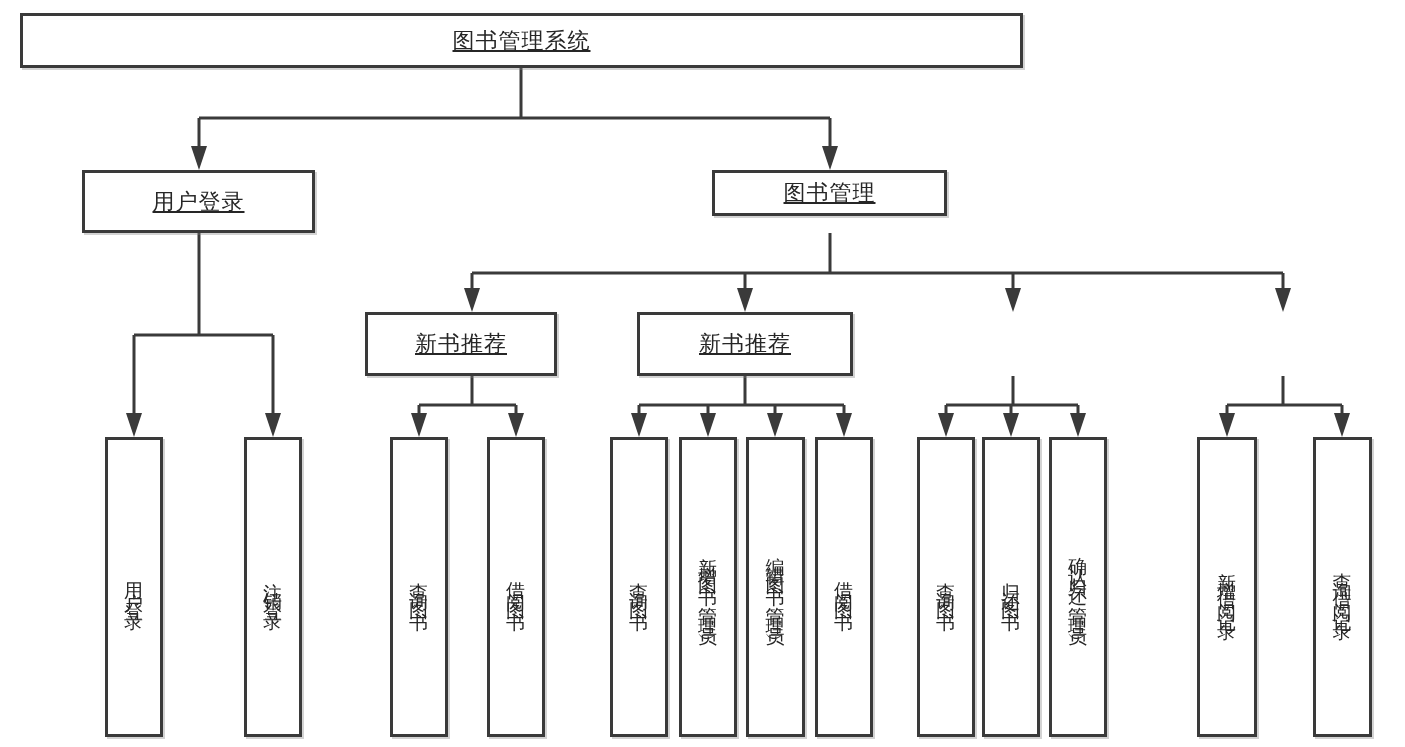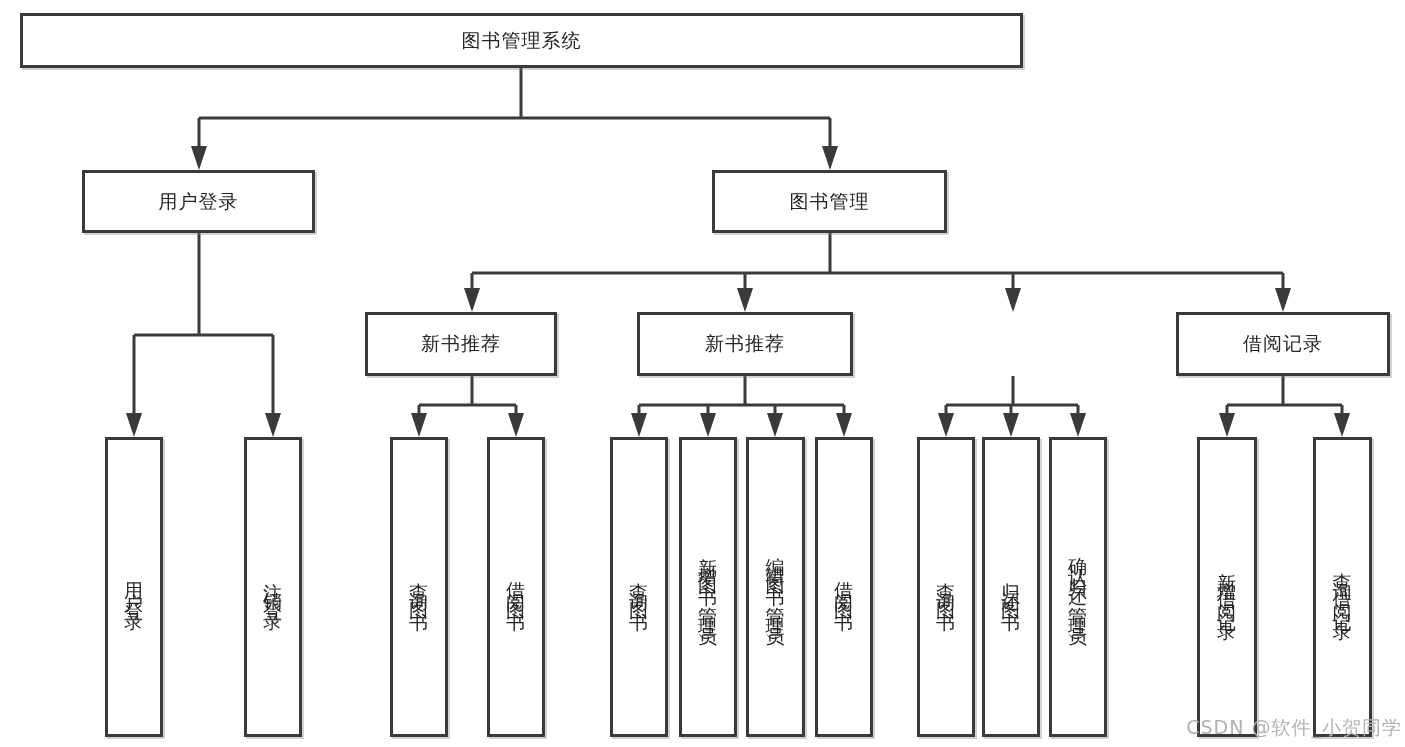--- a/index.html
+++ b/index.html
@@ -9,21 +9,21 @@
   }
   svg.connectors{position:absolute;left:0;top:0;width:1405px;height:747px;}
   .ln{fill:none;stroke:#3a3a3a;stroke-width:3;}
   .arr{fill:#3a3a3a;stroke:none;}
   .node{
     position:absolute;box-sizing:border-box;background:#ffffff;
     border:3px solid #3a3a3a;
     display:flex;align-items:center;justify-content:center;
     box-shadow:2px 2px 0 rgba(130,130,130,.35);
   }
-  .hnode{font-size:19px;letter-spacing:1px;white-space:nowrap;}
+  .hnode{font-size:22px;letter-spacing:1px;white-space:nowrap;text-decoration:underline;}
   .vnode{
     writing-mode:vertical-rl;text-orientation:mixed;
     font-size:19px;letter-spacing:10px;line-height:1;
   }
   .watermark{
     position:absolute;right:3px;bottom:6px;
     font-size:19px;color:#b2b2b2;letter-spacing:1px;white-space:nowrap;
   }
 </style>
 </head>
@@ -59,38 +59,36 @@
       M938 413 L954 413 L946 437 Z
       M1003 413 L1019 413 L1011 437 Z
       M1070 413 L1086 413 L1078 437 Z
       M1219 413 L1235 413 L1227 437 Z
       M1334 413 L1350 413 L1342 437 Z"></path>
   </svg>
 
   <div class="node hnode" style="left:20px;top:13px;width:1003px;height:55px">图书管理系统</div>
 
   <div class="node hnode" style="left:82px;top:170px;width:233px;height:63px">用户登录</div>
-  <div class="node hnode" style="left:712px;top:170px;width:235px;height:63px">图书管理</div>
+  <div class="node hnode" style="left:712px;top:170px;width:235px;height:46px">图书管理</div>
 
   <div class="node hnode" style="left:365px;top:312px;width:192px;height:64px">新书推荐</div>
   <div class="node hnode" style="left:637px;top:312px;width:216px;height:64px">新书推荐</div>
-  <div class="node hnode" style="left:1176px;top:312px;width:214px;height:64px">借阅记录</div>
 
   <div class="node vnode" style="left:105px;top:437px;width:58px;height:300px">用户登录</div>
   <div class="node vnode" style="left:244px;top:437px;width:58px;height:300px">注销登录</div>
 
   <div class="node vnode" style="left:390px;top:437px;width:58px;height:300px">查询图书</div>
   <div class="node vnode" style="left:487px;top:437px;width:58px;height:300px">借阅图书</div>
 
   <div class="node vnode" style="left:610px;top:437px;width:58px;height:300px">查询图书</div>
   <div class="node vnode" style="left:679px;top:437px;width:58px;height:300px">新增图书（管理员）</div>
   <div class="node vnode" style="left:746px;top:437px;width:59px;height:300px">编辑图书（管理员）</div>
   <div class="node vnode" style="left:815px;top:437px;width:58px;height:300px">借阅图书</div>
 
   <div class="node vnode" style="left:917px;top:437px;width:58px;height:300px">查询图书</div>
   <div class="node vnode" style="left:982px;top:437px;width:58px;height:300px">归还图书</div>
   <div class="node vnode" style="left:1049px;top:437px;width:58px;height:300px">确认归还（管理员）</div>
 
   <div class="node vnode" style="left:1197px;top:437px;width:60px;height:300px">新增借阅记录</div>
   <div class="node vnode" style="left:1313px;top:437px;width:59px;height:300px">查询借阅记录</div>
 
-  <div class="watermark">CSDN @软件_小贺同学</div>
 </div>
 
 </body></html>

